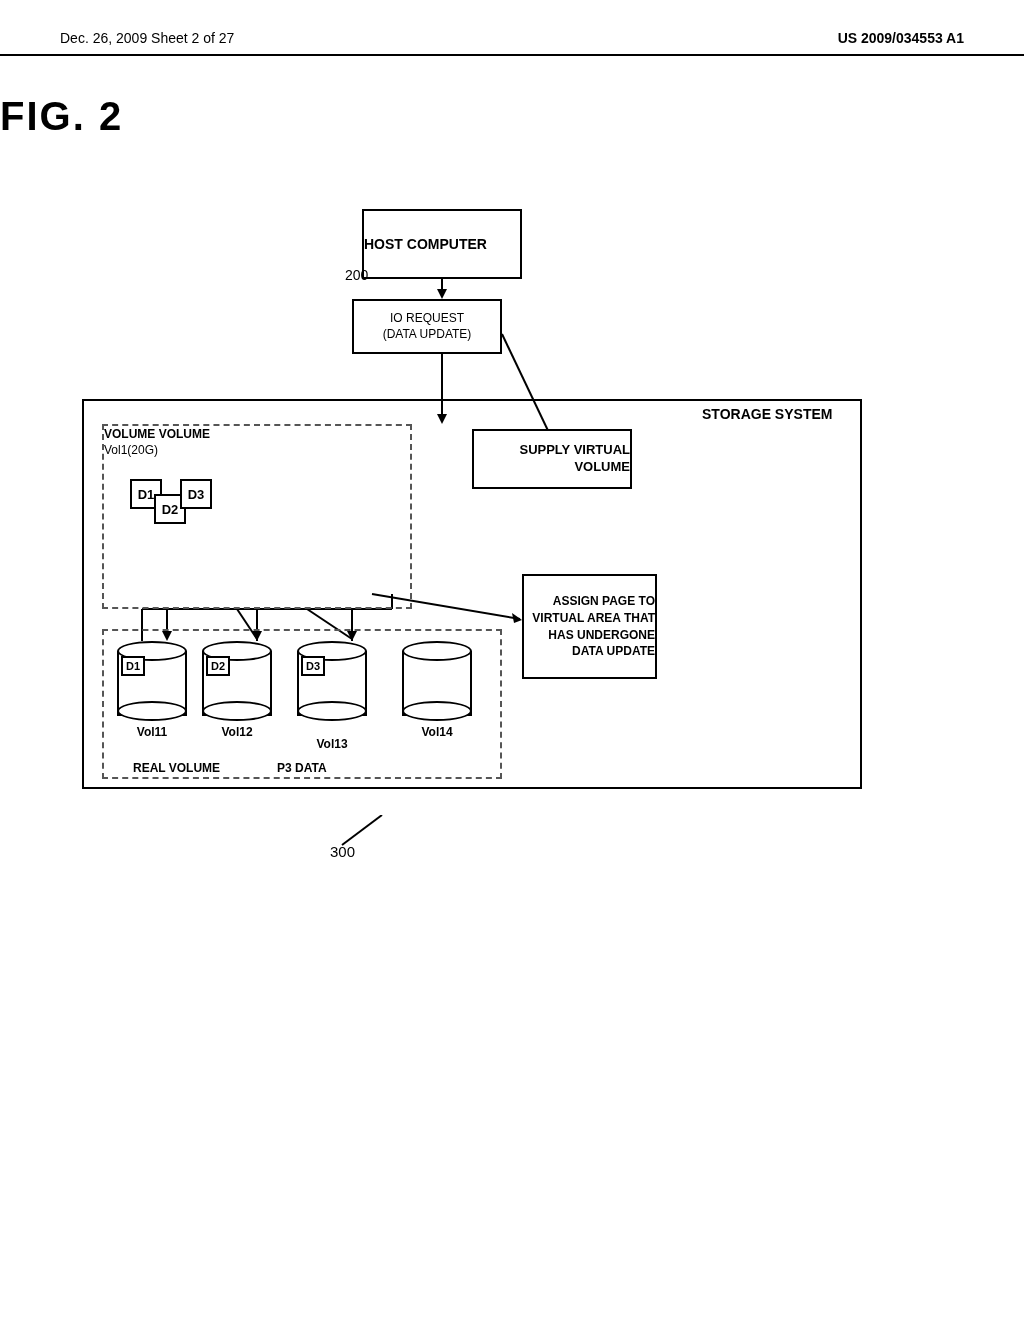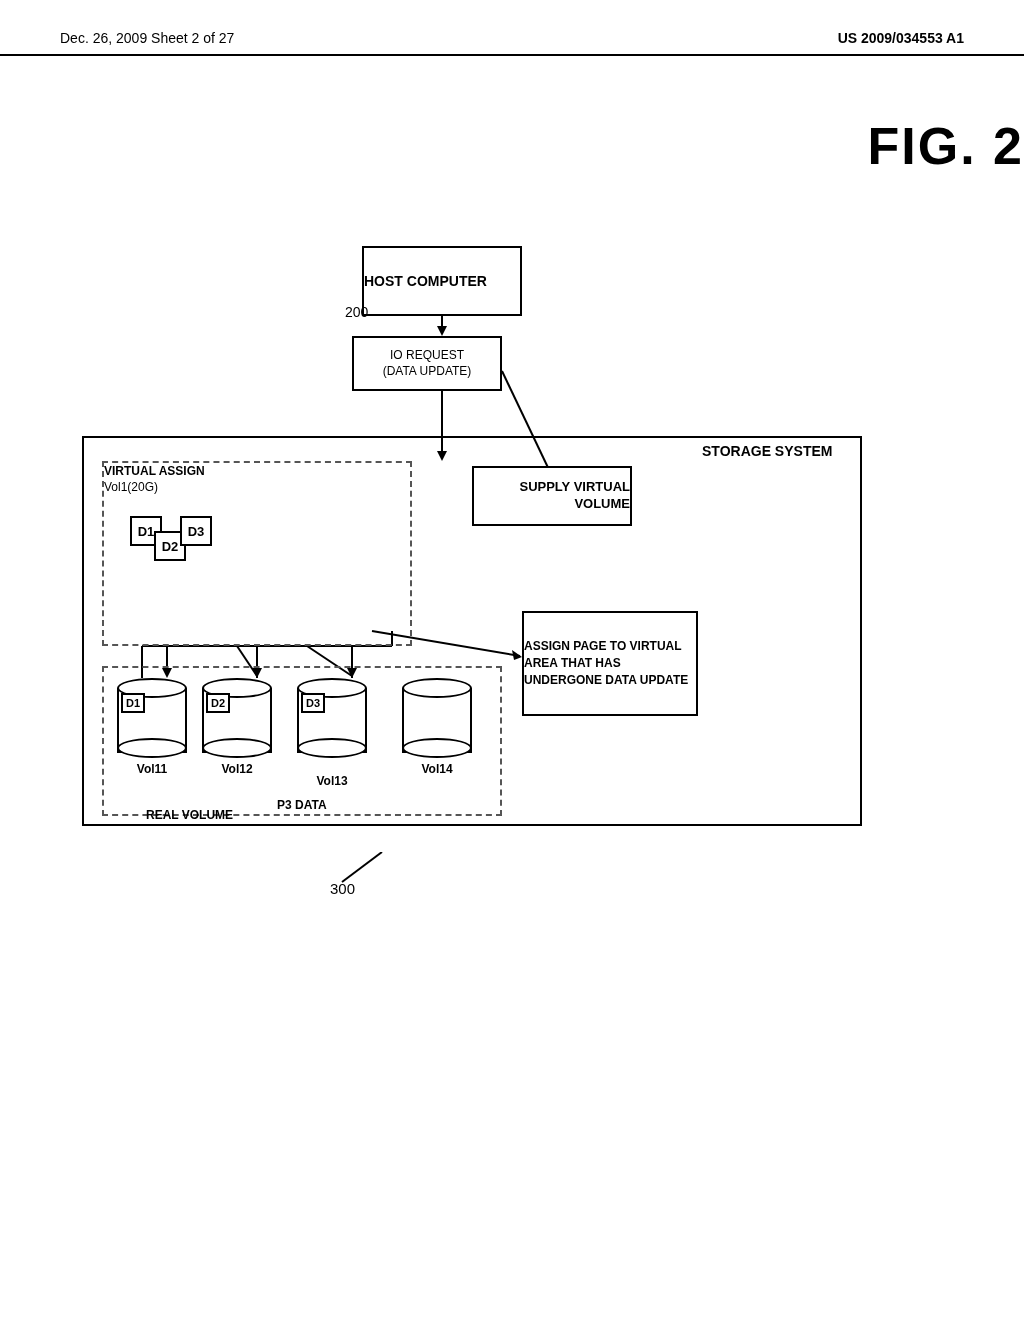--- a/index.html
+++ b/index.html
@@ -30,24 +30,24 @@
       font-size: 14px;
       text-align: center;
     }
     .header-right {
       font-size: 14px;
       font-weight: bold;
     }
 
     
     .fig-title {
-      text-align: right;
-      font-size: 52px;
-      font-weight: bold;
-      margin-top: 60px;
+      text-align: left;
+      font-size: 40px;
+      font-weight: bold;
+      margin-top: 38px;
       margin-bottom: 40px;
       letter-spacing: 2px;
     }
 
     
     .diagram-container {
       position: relative;
       width: 860px;
       margin: 0 auto;
       height: 740px;
@@ -166,49 +166,48 @@
       font-weight: bold;
       line-height: 1.3;
       background: #fff;
     }
 
     
     .assign-box {
       position: absolute;
       top: 395px;
       left: 440px;
-      width: 176px;
+      width: 135px;
       height: 105px;
       border: 2px solid #000;
       display: flex;
       align-items: center;
       justify-content: center;
-      text-align: left;
+      text-align: right;
       font-size: 12px;
       font-weight: bold;
       line-height: 1.4;
       background: #fff;
     }
 
     
     .real-volume-box {
       position: absolute;
       top: 450px;
       left: 20px;
       width: 400px;
       height: 150px;
       border: 2px dashed #555;
     }
     .real-volume-label {
       position: absolute;
       top: 582px;
-      left: 64px;
-      font-size: 12px;
-      font-weight: bold;
-      margin-top: 10px;
+      left: 51px;
+      font-size: 12px;
+      font-weight: bold;
     }
     .p3-pool-label {
       position: absolute;
       top: 582px;
       left: 195px;
       font-size: 12px;
       font-weight: bold;
     }
 
     
@@ -276,21 +275,21 @@
   <div class="label-200">200</div>
 
   <div class="io-request-box">
     <span>IO REQUEST<br>(DATA UPDATE)</span>
   </div>
 
   <div class="storage-system-box"></div>
   <div class="storage-system-label">STORAGE SYSTEM</div>
 
   <div class="virtual-volume-box"></div>
-  <div class="virtual-volume-label">VIRTUAL ASSIGN</div>
+  <div class="virtual-volume-label">VOLUME VOLUME</div>
   <div class="virtual-volume-sublabel">Vol1(20G)</div>
 
   <div class="d-box" style="top:300px; left:48px; width:32px; height:30px;">D1</div>
   <div class="d-box" style="top:315px; left:72px; width:32px; height:30px;">D2</div>
   <div class="d-box" style="top:300px; left:98px; width:32px; height:30px;">D3</div>
 
   <div class="supply-box">
     <span>SUPPLY
 VIRTUAL VOLUME</span>
   </div>

